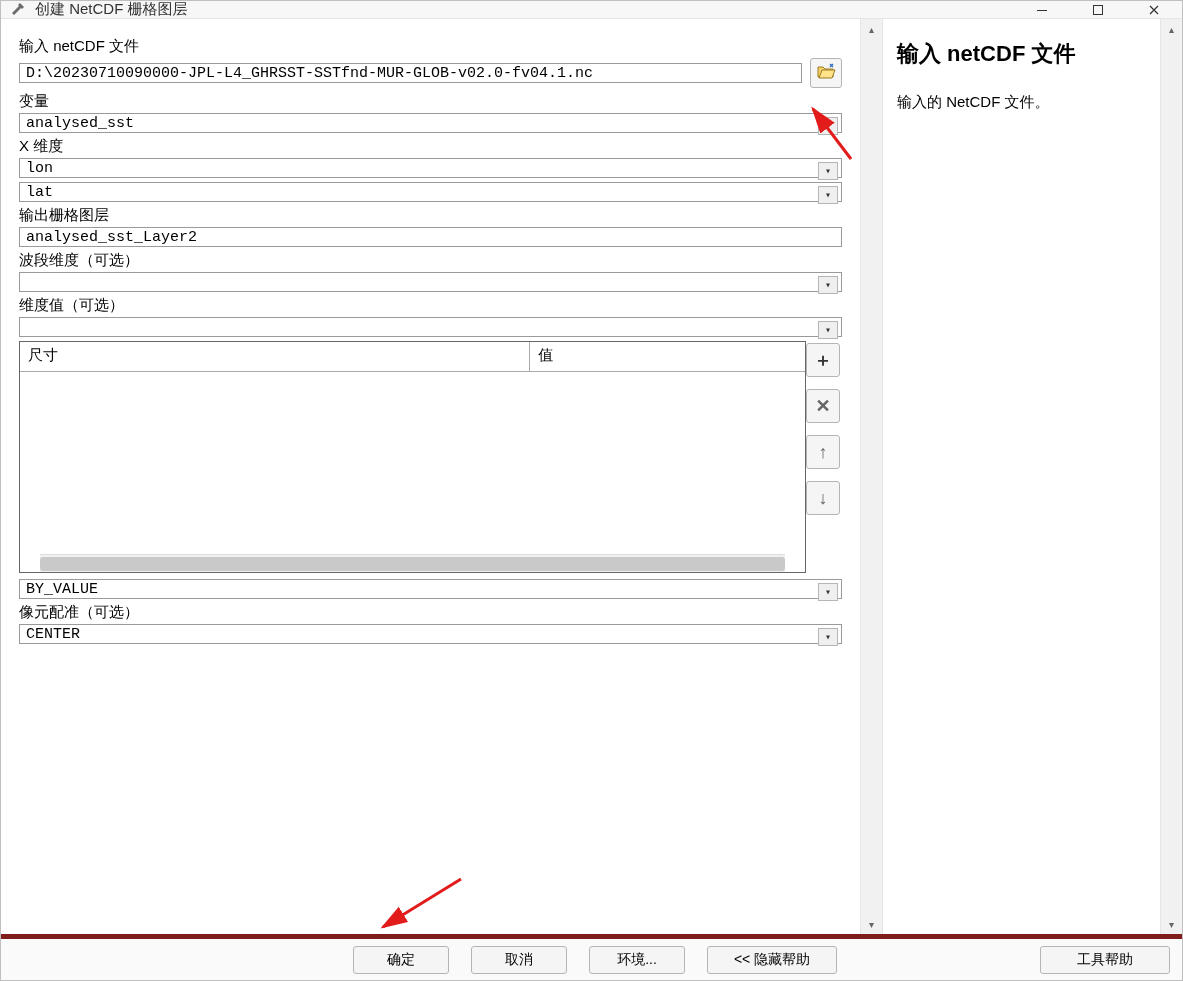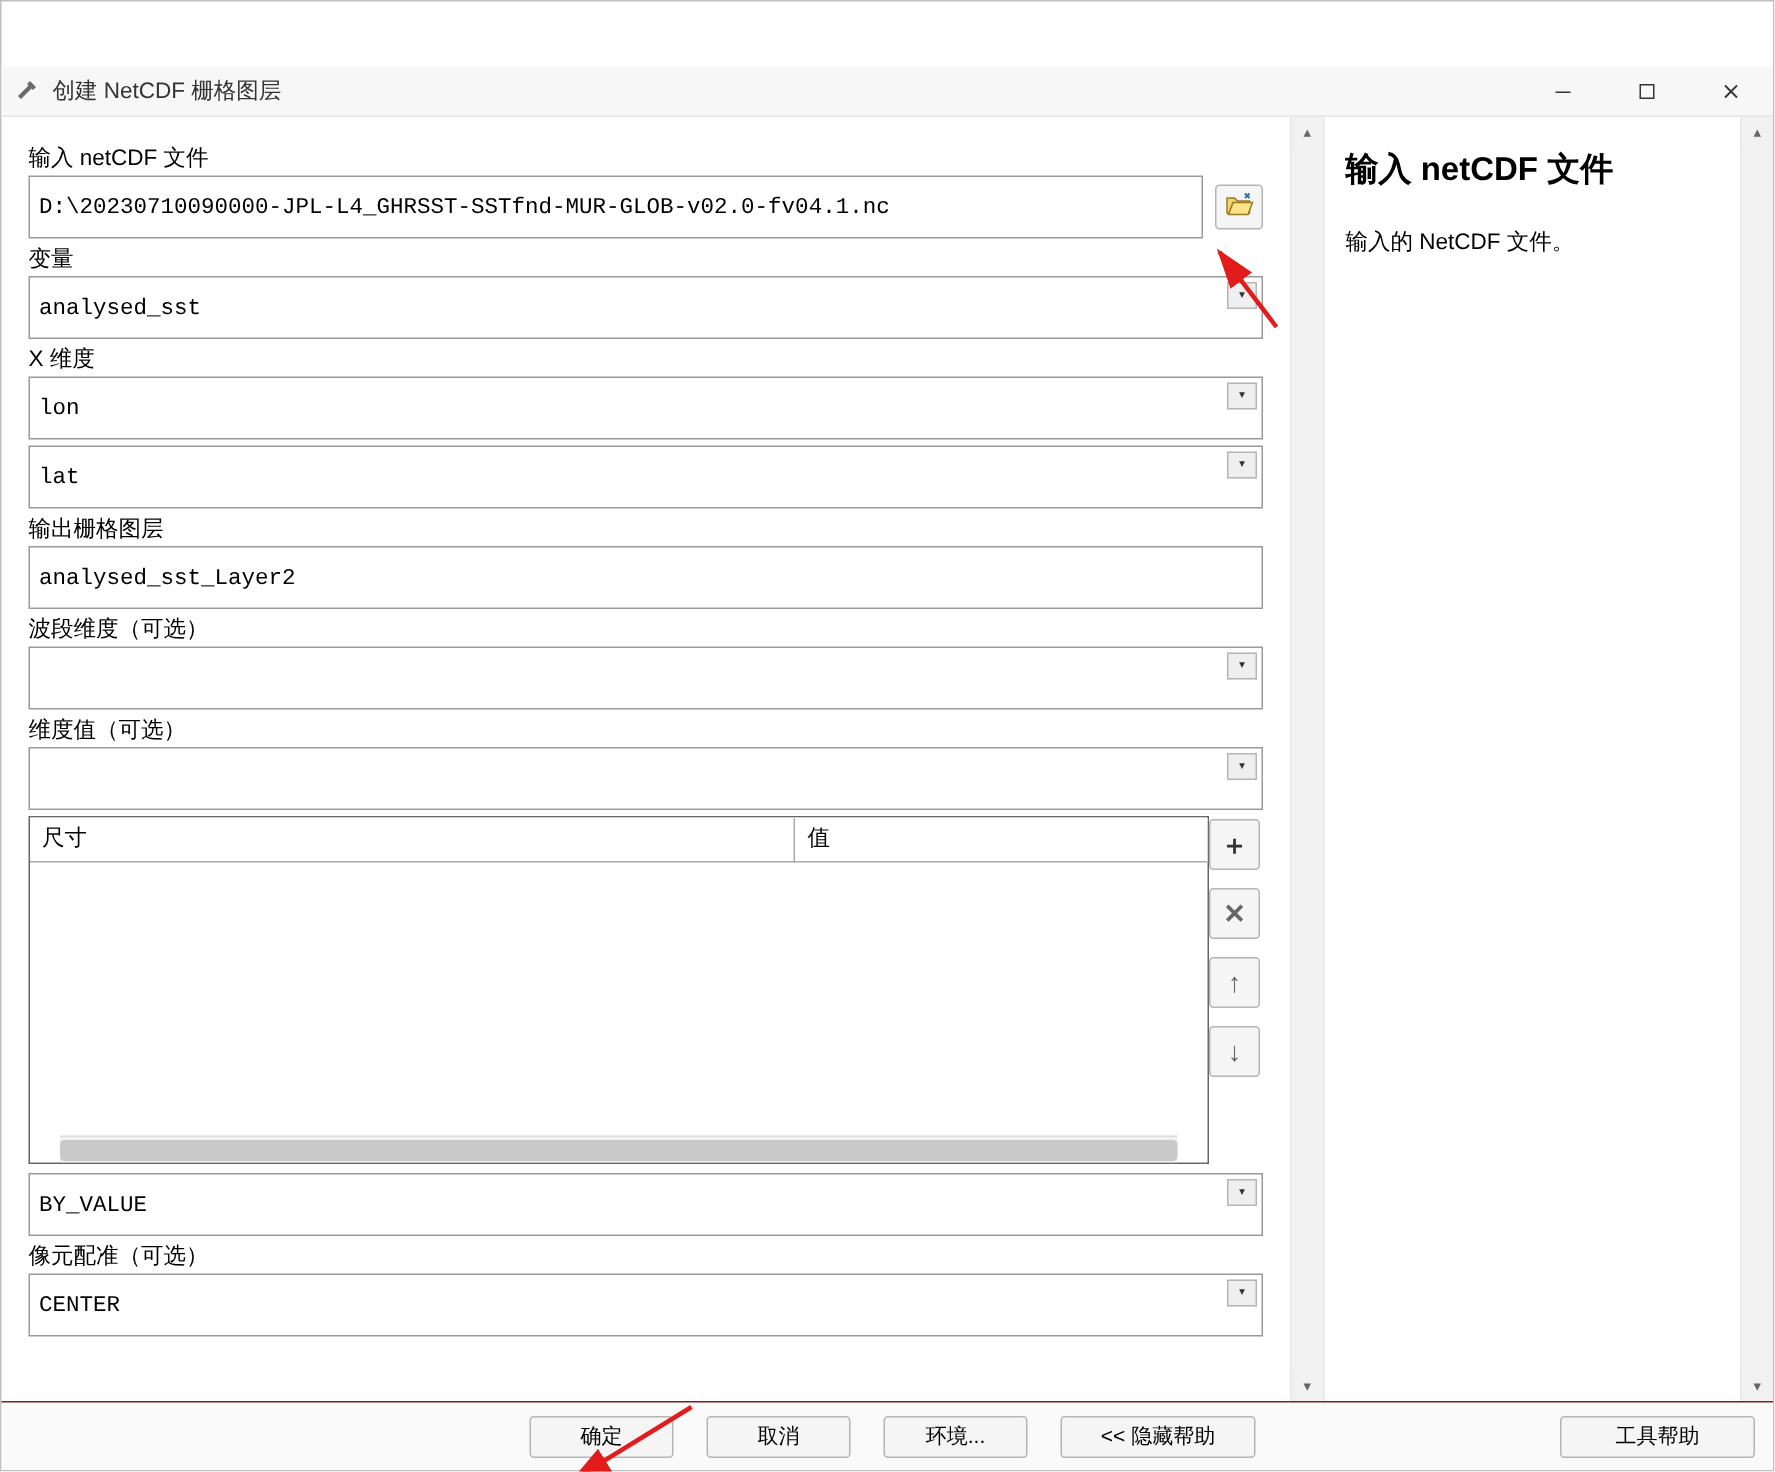--- a/index.html
+++ b/index.html
@@ -13,29 +13,28 @@
   }
   .window {
     width: 1183px;
     height: 981px;
     border: 1px solid #bfbfbf;
     display: flex;
     flex-direction: column;
     background: #fff;
   }
   .titlebar {
-    height: 34px;
+    height: 18px;
     background: #f7f7f7;
     border-bottom: 1px solid #e5e5e5;
     display: flex;
     align-items: center;
     padding-left: 10px;
     font-size: 15px;
     color: #333;
-    margin-top: 43px;
   }
   .titlebar .icon {
     width: 16px; height: 16px;
     margin-right: 8px;
     display: inline-flex; align-items: center; justify-content: center;
   }
   .titlebar .right {
     margin-left: auto;
     display: flex; align-items: center;
   }
@@ -92,21 +91,21 @@
   .help-title {
     font-size: 22px;
     font-weight: 700;
     margin: 0 0 24px 0;
   }
   .help-text {
     font-size: 15px;
   }
   .footer {
     height: 46px;
-    border-top: 1px solid #7f1d1d;
+    border-top: 5px solid #7f1d1d;
     display: flex;
     align-items: center;
     padding: 0 12px;
     background: #fafafa;
   }
   .footer .spacer1 { width: 340px; }
   .footer .btn {
     height: 28px;
     min-width: 96px;
     padding: 0 14px;
@@ -126,21 +125,21 @@
     margin: 4px 0 2px 0;
   }
   .row {
     display: flex;
     align-items: center;
     gap: 8px;
     margin-bottom: 4px;
   }
   .input, .select, .readonly {
     flex: 1 1 auto;
-    height: 42px;
+    height: 20px;
     border: 1px solid #9a9a9a;
     background: #fff;
     font-family: "Consolas", "Courier New", monospace;
     font-size: 15px;
     padding: 0 6px;
     display: flex; align-items: center;
   }
   .select {
     position: relative;
     padding-right: 27px;

